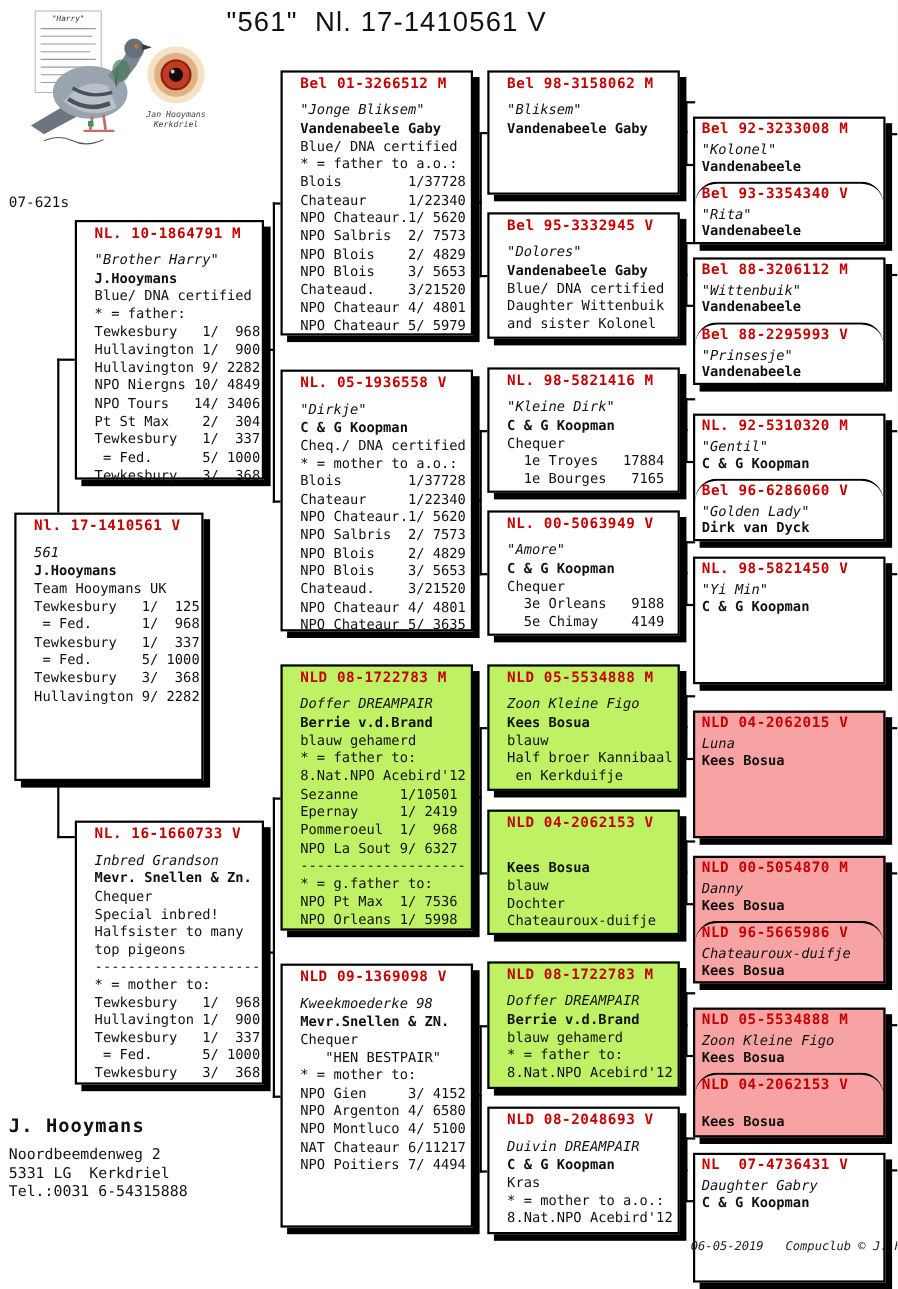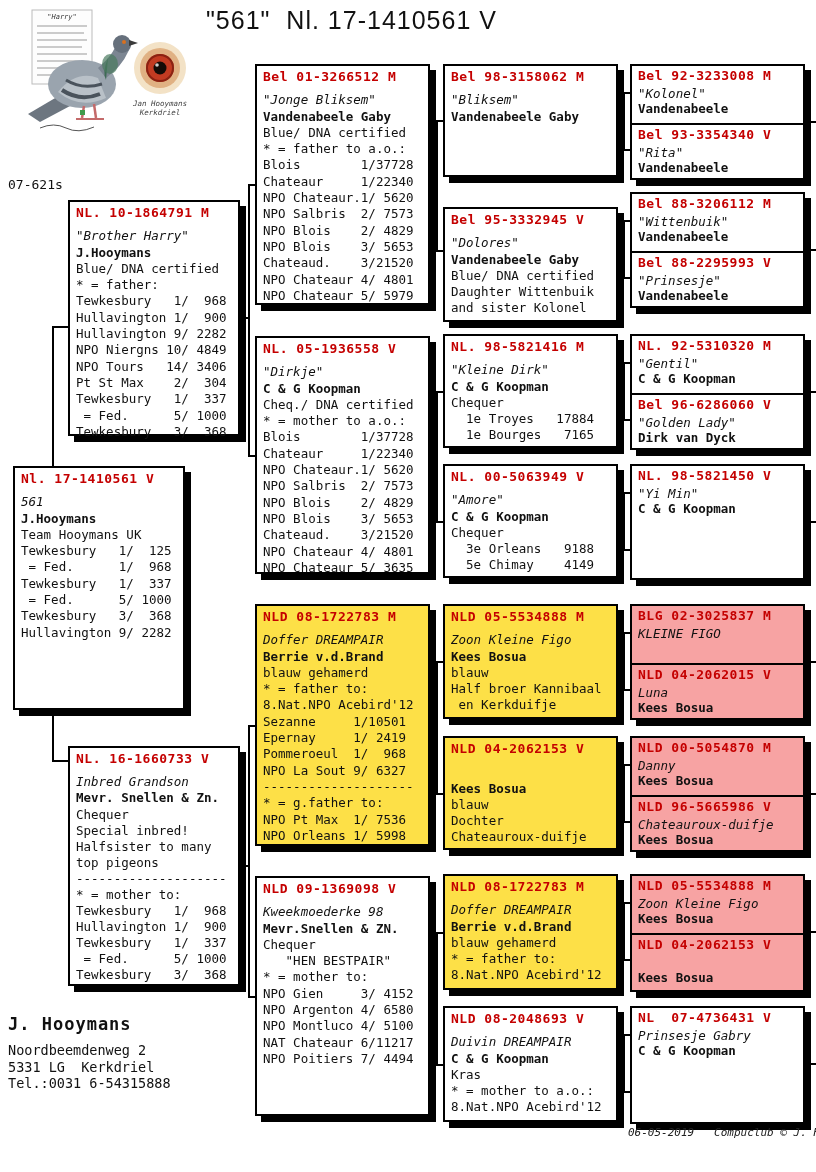--- a/index.html
+++ b/index.html
@@ -1,32 +1,32 @@
 <!DOCTYPE html>
 <html><head>
 <meta charset="utf-8">
 <style>
   html,body{margin:0;padding:0;background:#e8e8e8;}
   #page{position:relative;width:816px;height:1172px;background:#ffffff;margin:0 auto;
         font-family:"DejaVu Sans Mono","Liberation Mono",monospace;overflow:hidden;}
   .title{position:absolute;left:206px;top:6px;font-family:"Liberation Sans","DejaVu Sans",sans-serif;
          font-size:25px;color:#111;letter-spacing:1px;white-space:pre;}
   .box{position:absolute;background:#fff;border:2px solid #000;box-shadow:6px 6px 0 #000;
-       padding:3px 6px;box-sizing:border-box;font-size:12.5px;line-height:16.3px;color:#111;}
-  .box.pink{background:#fde047;}
+       padding:3px 16px;box-sizing:border-box;font-size:12.5px;line-height:16.3px;color:#111;}
+  .box.pink{background:#bef264;}
   .ring{font-weight:bold;color:#c40000;font-size:13px;margin-bottom:7px;letter-spacing:.5px;white-space:pre;}
   .pname{font-style:italic;min-height:16.3px;white-space:pre;}
   .owner{font-weight:bold;min-height:16.3px;white-space:pre;}
   .details{margin:0;white-space:pre;font-family:inherit;font-size:inherit;line-height:inherit;}
-  .pair{position:absolute;border:2px solid #000;box-shadow:6px 6px 0 #000;box-sizing:border-box;background:#fff;}
+  .pair{position:absolute;border:2px solid #000;box-shadow:6px 6px 0 #000;box-sizing:border-box;background:#fff;margin-top:42px;}
   .pair.pink{background:#f7a3a3;}
   .pair .box{position:static;border:none;box-shadow:none;width:100%;height:57px;padding:2px 6px;
              line-height:15px;background:transparent;}
   .pair .box .ring{margin-bottom:3px;}
-  .pair .box + .box{border-top:2px solid #000;height:55px;}
+  .pair .box + .box{border-top:2px solid #000;height:55px;border-radius:20px;}
   .pair .box .pname,.pair .box .owner{min-height:15px;}
   .cline{position:absolute;background:#000;}
   .caption{position:absolute;left:8px;top:177px;font-size:13px;color:#111;}
   .footer-owner{position:absolute;left:8px;top:1014px;font-size:17px;font-weight:bold;color:#111;letter-spacing:1px;}
   .footer-addr{position:absolute;left:8px;top:1042px;font-size:13.5px;line-height:16.5px;color:#111;white-space:pre;}
   .footer-credit{position:absolute;left:628px;top:1126px;width:182px;font-size:11px;font-style:italic;
                  color:#222;white-space:pre;}
   .photo{position:absolute;left:10px;top:6px;}
 </style>
 </head>
@@ -257,21 +257,21 @@
 NPO Montluco 4/ 5100
 NAT Chateaur 6/11217
 NPO Poitiers 7/ 4494</pre>
 </div>
 
 <div class="box" style="left:443px;top:64px;width:175px;height:113px">
   <div class="ring">Bel 98-3158062 M</div>
   <div class="pname">"Bliksem"</div>
   <div class="owner">Vandenabeele Gaby</div>
 </div>
-<div class="box" style="left:443px;top:207px;width:175px;height:115px">
+<div class="box" style="left:443px;top:193px;width:175px;height:115px">
   <div class="ring">Bel 95-3332945 V</div>
   <div class="pname">"Dolores"</div>
   <div class="owner">Vandenabeele Gaby</div>
   <pre class="details">Blue/ DNA certified
 Daughter Wittenbuik
 and sister Kolonel</pre>
 </div>
 <div class="box" style="left:443px;top:334px;width:175px;height:114px">
   <div class="ring">NL. 98-5821416 M</div>
   <div class="pname">"Kleine Dirk"</div>
@@ -359,25 +359,20 @@
 </div>
 <div class="pair" style="left:630px;top:464px;width:175px;height:116px">
   <div class="box">
     <div class="ring">NL. 98-5821450 V</div>
     <div class="pname">"Yi Min"</div>
     <div class="owner">C &amp; G Koopman</div>
   </div>
 </div>
 <div class="pair pink" style="left:630px;top:604px;width:175px;height:116px">
   <div class="box">
-    <div class="ring">BLG 02-3025837 M</div>
-    <div class="pname">KLEINE FIGO</div>
-    <div class="owner"></div>
-  </div>
-  <div class="box">
     <div class="ring">NLD 04-2062015 V</div>
     <div class="pname">Luna</div>
     <div class="owner">Kees Bosua</div>
   </div>
 </div>
 <div class="pair pink" style="left:630px;top:736px;width:175px;height:116px">
   <div class="box">
     <div class="ring">NLD 00-5054870 M</div>
     <div class="pname">Danny</div>
     <div class="owner">Kees Bosua</div>
@@ -396,21 +391,21 @@
   </div>
   <div class="box">
     <div class="ring">NLD 04-2062153 V</div>
     <div class="pname"></div>
     <div class="owner">Kees Bosua</div>
   </div>
 </div>
 <div class="pair" style="left:630px;top:1006px;width:175px;height:118px">
   <div class="box">
     <div class="ring">NL  07-4736431 V</div>
-    <div class="pname">Prinsesje Gabry</div>
+    <div class="pname">Daughter Gabry</div>
     <div class="owner">C &amp; G Koopman</div>
   </div>
 </div>
 
 <div class="footer-owner">J. Hooymans</div>
 <div class="footer-addr">Noordbeemdenweg 2
 5331 LG  Kerkdriel
 Tel.:0031 6-54315888</div>
 <div class="footer-credit">06-05-2019   Compuclub © J. Hooymans</div>
 

